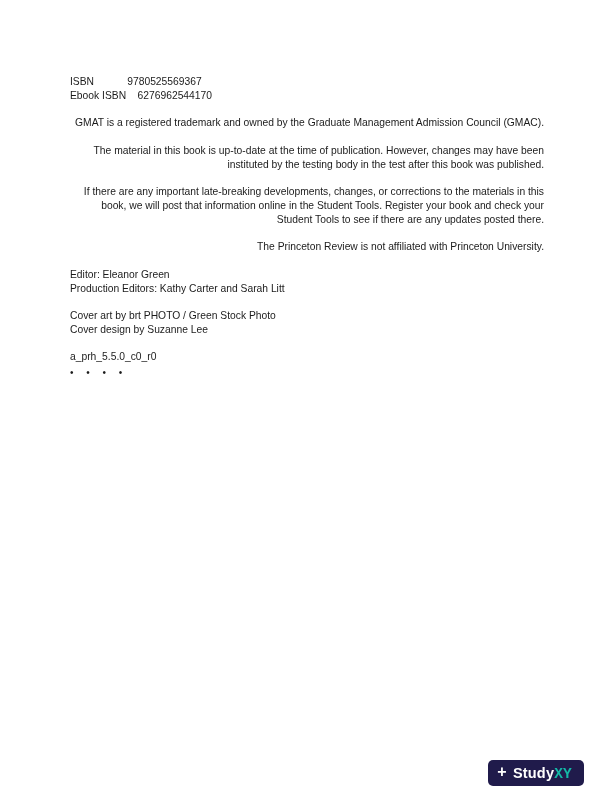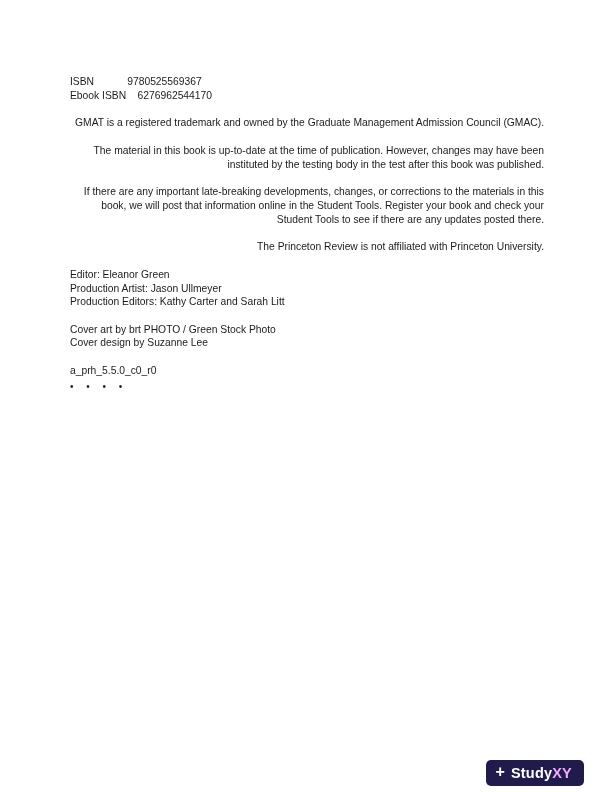--- a/index.html
+++ b/index.html
@@ -84,21 +84,22 @@
   }
   .watermark .plus {
     font-size: 16px;
     font-weight: bold;
     line-height: 16px;
     color: #ffffff;
     display: inline-block;
     transform: translateY(-1px);
   }
   .watermark .brand-xy {
-    color: #f0abfc;
+    color: #14b8a6;
+    font-family: Liberation Mono, monospace;
   }
 </style>
 </head>
 <body>
 
 <div class="page">
   <div class="content">
 
     <div class="block">
       <span class="isbn-row"><span>ISBN</span>	&nbsp;&nbsp;&nbsp;&nbsp;<span>9780525569367</span></span>
@@ -108,21 +109,20 @@
     <p class="para">GMAT is a registered trademark and owned by the Graduate Management Admission Council (GMAC).</p>
 
     <p class="para">The material in this book is up-to-date at the time of publication. However, changes may have been instituted by the testing body in the test after this book was published.</p>
 
     <p class="para">If there are any important late-breaking developments, changes, or corrections to the materials in this book, we will post that information online in the Student Tools. Register your book and check your Student Tools to see if there are any updates posted there.</p>
 
     <p class="para">The Princeton Review is not affiliated with Princeton University.</p>
 
     <div class="block credits">
       <span class="line">Editor: Eleanor Green</span>
-      <span class="line">Production Artist: Jason Ullmeyer</span>
       <span class="line">Production Editors: Kathy Carter and Sarah Litt</span>
     </div>
 
     <div class="block cover">
       <span class="line">Cover art by brt PHOTO / Green Stock Photo</span>
       <span class="line">Cover design by Suzanne Lee</span>
     </div>
 
     <div class="code">a_prh_5.5.0_c0_r0</div>
     <div class="dots">•  •  •  •</div>

